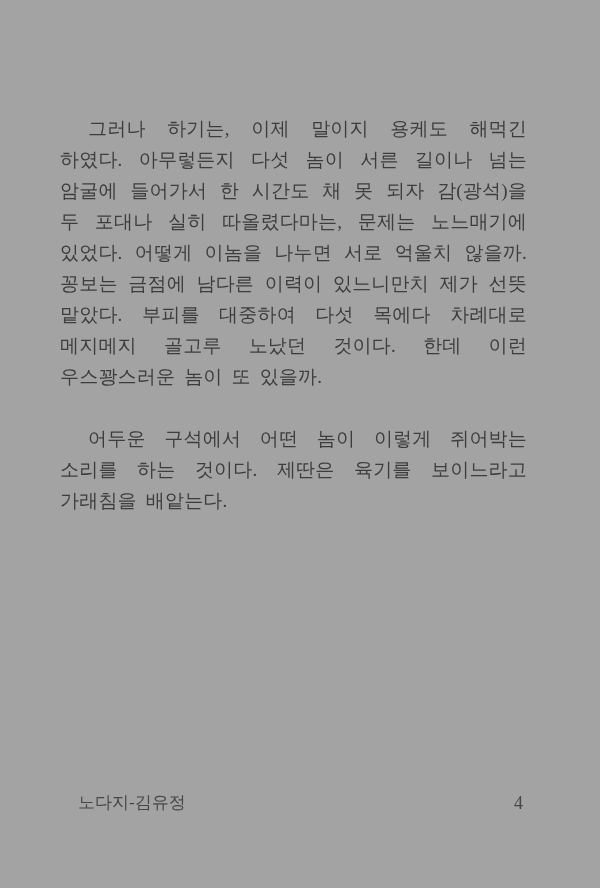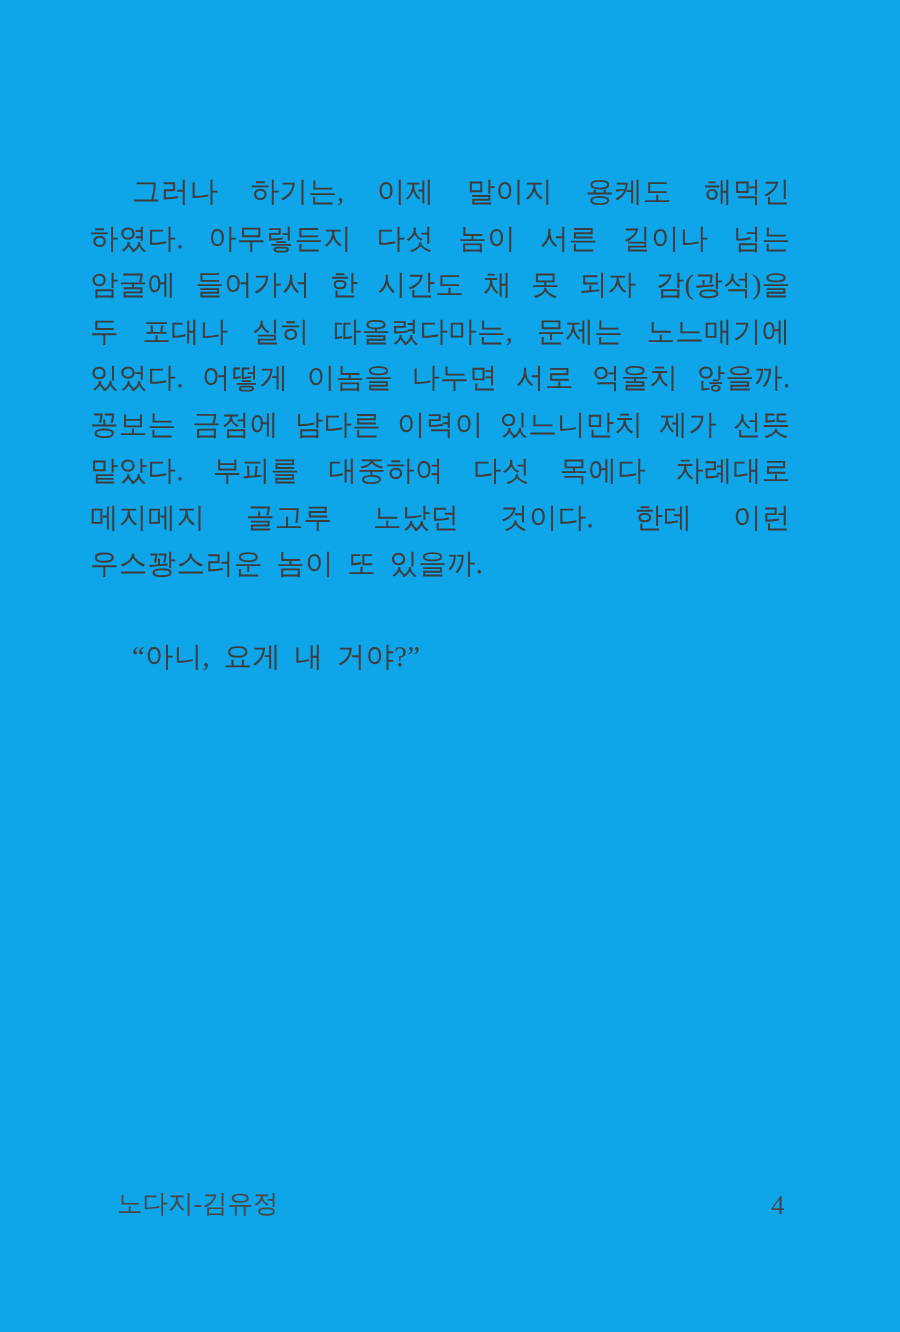--- a/index.html
+++ b/index.html
@@ -12,21 +12,21 @@
     background: #f1f1ef;
     overflow: hidden;
     position: relative;
     font-family: "Liberation Serif", "DejaVu Serif", serif;
   }
   .page {
     position: absolute;
     inset: 0;
     width: 600px;
     height: 888px;
-    background: #0ea5e9;
+    background: #a3a3a3;
   }
   .content {
     position: absolute;
     top: 113px;
     left: 60px;
     right: 73px;
     color: #3d3d3d;
     font-size: 19px;
     line-height: 31px;
     text-align: justify;
@@ -54,21 +54,21 @@
     font-size: 18px;
   }
 </style>
 </head>
 <body>
 
 <div class="page">
 
   <div class="content">
     <p>그러나 하기는, 이제 말이지 용케도 해먹긴 하였다. 아무렇든지 다섯 놈이 서른 길이나 넘는 암굴에 들어가서 한 시간도 채 못 되자 감(광석)을 두 포대나 실히 따올렸다마는, 문제는 노느매기에 있었다. 어떻게 이놈을 나누면 서로 억울치 않을까. 꽁보는 금점에 남다른 이력이 있느니만치 제가 선뜻 맡았다. 부피를 대중하여 다섯 목에다 차례대로 메지메지 골고루 노났던 것이다. 한데 이런 우스꽝스러운 놈이 또 있을까.</p>
-    <p>“아니, 요게 내 거야?”</p>
+    <p>어두운 구석에서 어떤 놈이 이렇게 쥐어박는 소리를 하는 것이다. 제딴은 육기를 보이느라고 가래침을 배앝는다.</p>
   </div>
 
   <div class="footer">
     <span class="title-author">노다지-김유정</span>
     <span class="page-num">4</span>
   </div>
 
 </div>
 
 </body></html>

